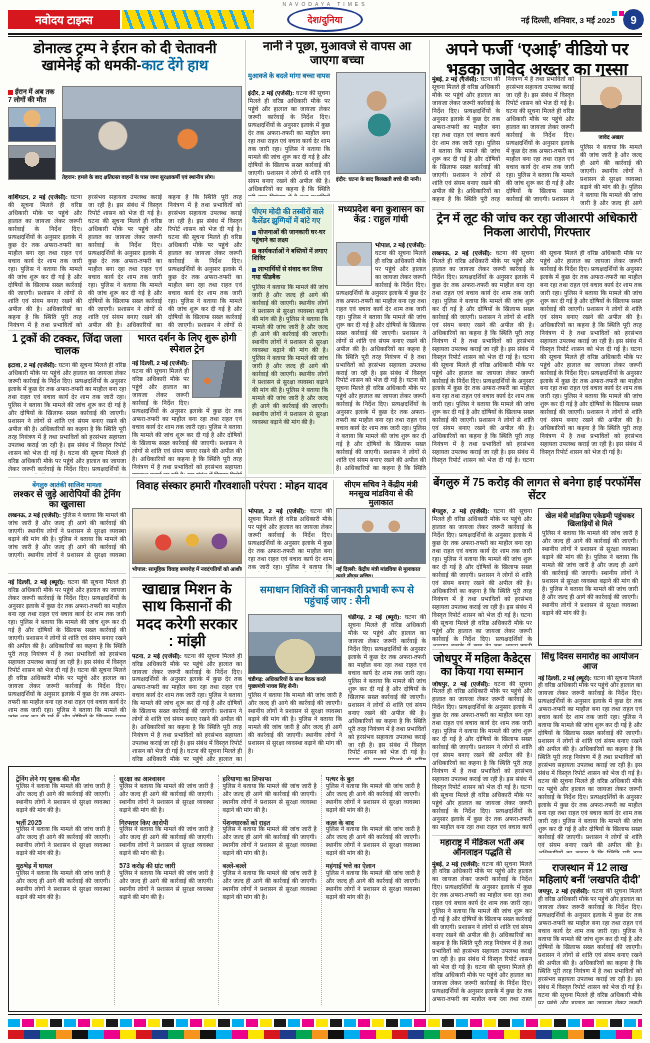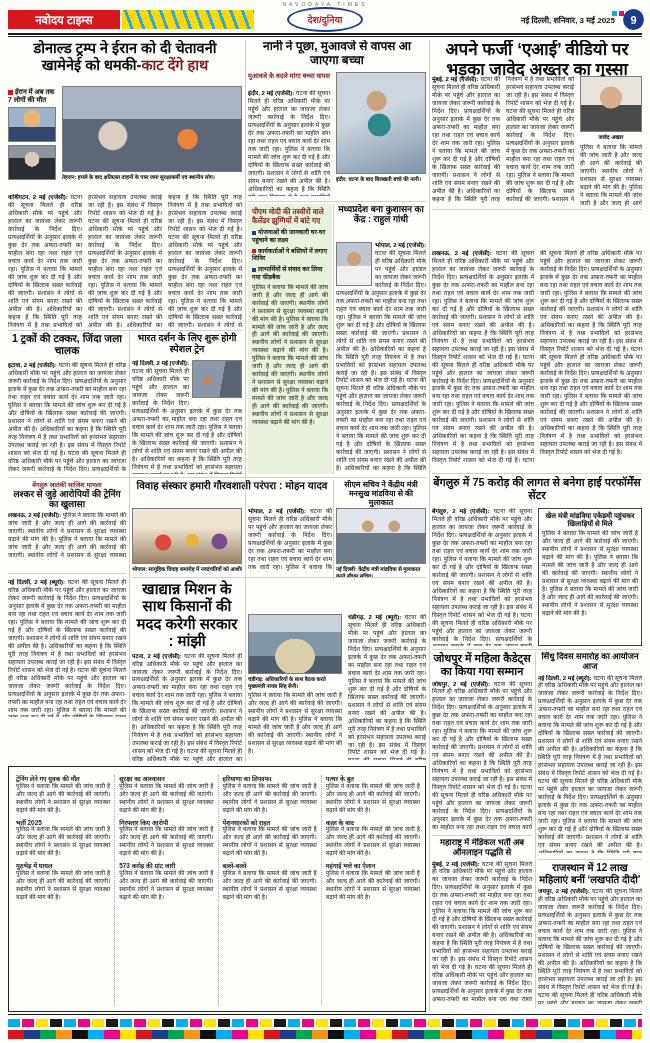--- a/index.html
+++ b/index.html
@@ -3,21 +3,21 @@
 <meta charset="utf-8">
 <style>
   *{margin:0;padding:0;box-sizing:border-box;}
   html,body{background:#e4e4e4;}
   body{font-family:"Liberation Sans","DejaVu Sans",sans-serif;}
   .page{position:relative;width:650px;height:1043px;margin:0 auto;background:#fdfdfa;color:#111;overflow:hidden;}
   .abs{position:absolute;}
   .art{position:absolute;overflow:hidden;}
   .hl{font-weight:700;line-height:1.16;color:#0c0c0c;}
   .ctr{text-align:center;}
-  .red{color:#7f1d1d;}
+  .red{color:#0369a1;}
   .body{font-size:6px;line-height:1.33;text-align:justify;color:#222;overflow:hidden;}
   .dl{font-weight:700;color:#000;}
   .photo{border:1px solid #7d7d7d;}
   .cap{font-size:5.4px;font-weight:700;line-height:1.25;color:#0c0c0c;overflow:hidden;}
   .c2{column-count:2;column-gap:6px;}
   .c3{column-count:3;column-gap:6px;}
   .vr{position:absolute;width:0;border-left:1px solid #cfcfcf;}
   .hrule{position:absolute;height:0;border-top:1px solid #cfcfcf;}
   .sq{display:inline-block;width:5px;height:5px;margin-right:2px;vertical-align:middle;}
   .gbox{background:#e9f2dd;}
@@ -83,20 +83,21 @@
     <div class="hl ctr" style="font-size:17px">अपने फर्जी ‘एआई’ वीडियो पर भड़का जावेद अख्तर का गुस्सा</div>
     <div class="body c2 abs" style="left:0;top:36px;width:142px;height:130px">
       <b class="dl">मुंबई, 2 मई (एजेंसी):</b> <span>घटना की सूचना मिलते ही वरिष्ठ अधिकारी मौके पर पहुंचे और हालात का जायजा लेकर जरूरी कार्रवाई के निर्देश दिए। प्रत्यक्षदर्शियों के अनुसार इलाके में कुछ देर तक अफरा-तफरी का माहौल बना रहा तथा राहत एवं बचाव कार्य देर शाम तक जारी रहा। पुलिस ने बताया कि मामले की जांच शुरू कर दी गई है और दोषियों के खिलाफ सख्त कार्रवाई की जाएगी। प्रशासन ने लोगों से शांति एवं संयम बनाए रखने की अपील की है। अधिकारियों का कहना है कि स्थिति पूरी तरह नियंत्रण में है तथा प्रभावितों को हरसंभव सहायता उपलब्ध कराई जा रही है। इस संबंध में विस्तृत रिपोर्ट शासन को भेज दी गई है। घटना की सूचना मिलते ही वरिष्ठ अधिकारी मौके पर पहुंचे और हालात का जायजा लेकर जरूरी कार्रवाई के निर्देश दिए। प्रत्यक्षदर्शियों के अनुसार इलाके में कुछ देर तक अफरा-तफरी का माहौल बना रहा तथा राहत एवं बचाव कार्य देर शाम तक जारी रहा। पुलिस ने बताया कि मामले की जांच शुरू कर दी गई है और दोषियों के खिलाफ सख्त कार्रवाई की जाएगी। प्रशासन ने लोगों से शांति एवं संयम बनाए रखने की अपील की है। अधिकारियों का कहना है कि स्थिति पूरी तरह नियंत्रण में है तथा प्रभावितों को हरसंभव सहायता उपलब्ध कराई जा रही है। इस संबंध में विस्तृत रिपोर्ट शासन को भेज दी गई है। </span>
     </div>
     <div class="photo abs" style="left:148px;top:36px;width:62px;height:56px;background:radial-gradient(circle at 50% 38%,#d9b08c 24%,transparent 25%),linear-gradient(#e8e3da 52%,#4a4a4a 52%)"></div>
     <div class="cap abs ctr" style="left:148px;top:94px;width:62px;height:8px">जावेद अख्तर</div>
     <div class="body abs" style="left:148px;top:104px;width:62px;height:62px"><span>पुलिस ने बताया कि मामले की जांच जारी है और जल्द ही आगे की कार्रवाई की जाएगी। स्थानीय लोगों ने प्रशासन से सुरक्षा व्यवस्था बढ़ाने की मांग की है। पुलिस ने बताया कि मामले की जांच जारी है और जल्द ही आगे की कार्रवाई की जाएगी। स्थानीय लोगों ने प्रशासन से सुरक्षा व्यवस्था बढ़ाने की मांग की है। </span></div>
   </div>
 
   <div class="art" style="left:432px;top:212px;width:210px;height:258px">
+    <div class="hl ctr" style="font-size:12px">ट्रेन में लूट की जांच कर रहा जीआरपी अधिकारी निकला आरोपी, गिरफ्तार</div>
     <div class="body c2 abs" style="left:0;top:38px;width:210px;height:218px">
       <b class="dl">लखनऊ, 2 मई (एजेंसी):</b> <span>घटना की सूचना मिलते ही वरिष्ठ अधिकारी मौके पर पहुंचे और हालात का जायजा लेकर जरूरी कार्रवाई के निर्देश दिए। प्रत्यक्षदर्शियों के अनुसार इलाके में कुछ देर तक अफरा-तफरी का माहौल बना रहा तथा राहत एवं बचाव कार्य देर शाम तक जारी रहा। पुलिस ने बताया कि मामले की जांच शुरू कर दी गई है और दोषियों के खिलाफ सख्त कार्रवाई की जाएगी। प्रशासन ने लोगों से शांति एवं संयम बनाए रखने की अपील की है। अधिकारियों का कहना है कि स्थिति पूरी तरह नियंत्रण में है तथा प्रभावितों को हरसंभव सहायता उपलब्ध कराई जा रही है। इस संबंध में विस्तृत रिपोर्ट शासन को भेज दी गई है। घटना की सूचना मिलते ही वरिष्ठ अधिकारी मौके पर पहुंचे और हालात का जायजा लेकर जरूरी कार्रवाई के निर्देश दिए। प्रत्यक्षदर्शियों के अनुसार इलाके में कुछ देर तक अफरा-तफरी का माहौल बना रहा तथा राहत एवं बचाव कार्य देर शाम तक जारी रहा। पुलिस ने बताया कि मामले की जांच शुरू कर दी गई है और दोषियों के खिलाफ सख्त कार्रवाई की जाएगी। प्रशासन ने लोगों से शांति एवं संयम बनाए रखने की अपील की है। अधिकारियों का कहना है कि स्थिति पूरी तरह नियंत्रण में है तथा प्रभावितों को हरसंभव सहायता उपलब्ध कराई जा रही है। इस संबंध में विस्तृत रिपोर्ट शासन को भेज दी गई है। घटना की सूचना मिलते ही वरिष्ठ अधिकारी मौके पर पहुंचे और हालात का जायजा लेकर जरूरी कार्रवाई के निर्देश दिए। प्रत्यक्षदर्शियों के अनुसार इलाके में कुछ देर तक अफरा-तफरी का माहौल बना रहा तथा राहत एवं बचाव कार्य देर शाम तक जारी रहा। पुलिस ने बताया कि मामले की जांच शुरू कर दी गई है और दोषियों के खिलाफ सख्त कार्रवाई की जाएगी। प्रशासन ने लोगों से शांति एवं संयम बनाए रखने की अपील की है। अधिकारियों का कहना है कि स्थिति पूरी तरह नियंत्रण में है तथा प्रभावितों को हरसंभव सहायता उपलब्ध कराई जा रही है। इस संबंध में विस्तृत रिपोर्ट शासन को भेज दी गई है। घटना की सूचना मिलते ही वरिष्ठ अधिकारी मौके पर पहुंचे और हालात का जायजा लेकर जरूरी कार्रवाई के निर्देश दिए। प्रत्यक्षदर्शियों के अनुसार इलाके में कुछ देर तक अफरा-तफरी का माहौल बना रहा तथा राहत एवं बचाव कार्य देर शाम तक जारी रहा। पुलिस ने बताया कि मामले की जांच शुरू कर दी गई है और दोषियों के खिलाफ सख्त कार्रवाई की जाएगी। प्रशासन ने लोगों से शांति एवं संयम बनाए रखने की अपील की है। अधिकारियों का कहना है कि स्थिति पूरी तरह नियंत्रण में है तथा प्रभावितों को हरसंभव सहायता उपलब्ध कराई जा रही है। इस संबंध में विस्तृत रिपोर्ट शासन को भेज दी गई है। </span>
     </div>
   </div>
 
   <div class="art" style="left:8px;top:332px;width:118px;height:144px">
     <div class="hl ctr" style="font-size:10.5px">1 ट्रकों की टक्कर, जिंदा जला चालक</div>
     <div class="body abs" style="left:0;top:30px;width:118px;height:112px">
       <b class="dl">इटावा, 2 मई (एजेंसी):</b> <span>घटना की सूचना मिलते ही वरिष्ठ अधिकारी मौके पर पहुंचे और हालात का जायजा लेकर जरूरी कार्रवाई के निर्देश दिए। प्रत्यक्षदर्शियों के अनुसार इलाके में कुछ देर तक अफरा-तफरी का माहौल बना रहा तथा राहत एवं बचाव कार्य देर शाम तक जारी रहा। पुलिस ने बताया कि मामले की जांच शुरू कर दी गई है और दोषियों के खिलाफ सख्त कार्रवाई की जाएगी। प्रशासन ने लोगों से शांति एवं संयम बनाए रखने की अपील की है। अधिकारियों का कहना है कि स्थिति पूरी तरह नियंत्रण में है तथा प्रभावितों को हरसंभव सहायता उपलब्ध कराई जा रही है। इस संबंध में विस्तृत रिपोर्ट शासन को भेज दी गई है। घटना की सूचना मिलते ही वरिष्ठ अधिकारी मौके पर पहुंचे और हालात का जायजा लेकर जरूरी कार्रवाई के निर्देश दिए। प्रत्यक्षदर्शियों के अनुसार इलाके में कुछ देर तक अफरा-तफरी का माहौल बना रहा तथा राहत एवं बचाव कार्य देर शाम तक जारी रहा। पुलिस ने बताया कि मामले की जांच शुरू कर दी गई है और दोषियों के खिलाफ सख्त कार्रवाई की जाएगी। प्रशासन ने लोगों से शांति एवं संयम बनाए रखने की अपील की है। अधिकारियों का कहना है कि स्थिति पूरी तरह नियंत्रण में है तथा प्रभावितों को हरसंभव सहायता उपलब्ध कराई जा रही है। इस संबंध में विस्तृत रिपोर्ट शासन को भेज दी गई है। </span>
     </div>
@@ -161,20 +162,21 @@
   </div>
 
   <div class="art" style="left:132px;top:580px;width:110px;height:184px">
     <div class="hl ctr" style="font-size:15px">खाद्यान्न मिशन के साथ किसानों की मदद करेगी सरकार : मांझी</div>
     <div class="body" style="margin-top:3px;height:140px">
       <b class="dl">पटना, 2 मई (एजेंसी):</b> <span>घटना की सूचना मिलते ही वरिष्ठ अधिकारी मौके पर पहुंचे और हालात का जायजा लेकर जरूरी कार्रवाई के निर्देश दिए। प्रत्यक्षदर्शियों के अनुसार इलाके में कुछ देर तक अफरा-तफरी का माहौल बना रहा तथा राहत एवं बचाव कार्य देर शाम तक जारी रहा। पुलिस ने बताया कि मामले की जांच शुरू कर दी गई है और दोषियों के खिलाफ सख्त कार्रवाई की जाएगी। प्रशासन ने लोगों से शांति एवं संयम बनाए रखने की अपील की है। अधिकारियों का कहना है कि स्थिति पूरी तरह नियंत्रण में है तथा प्रभावितों को हरसंभव सहायता उपलब्ध कराई जा रही है। इस संबंध में विस्तृत रिपोर्ट शासन को भेज दी गई है। घटना की सूचना मिलते ही वरिष्ठ अधिकारी मौके पर पहुंचे और हालात का जायजा लेकर जरूरी कार्रवाई के निर्देश दिए। प्रत्यक्षदर्शियों के अनुसार इलाके में कुछ देर तक अफरा-तफरी का माहौल बना रहा तथा राहत एवं बचाव कार्य देर शाम तक जारी रहा। पुलिस ने बताया कि मामले की जांच शुरू कर दी गई है और दोषियों के खिलाफ सख्त कार्रवाई की जाएगी। प्रशासन ने लोगों से शांति एवं संयम बनाए रखने की अपील की है। अधिकारियों का कहना है कि स्थिति पूरी तरह नियंत्रण में है तथा प्रभावितों को हरसंभव सहायता उपलब्ध कराई जा रही है। इस संबंध में विस्तृत रिपोर्ट शासन को भेज दी गई है। </span>
     </div>
   </div>
 
   <div class="art" style="left:248px;top:584px;width:178px;height:178px">
+    <div class="hl red ctr" style="font-size:9.8px">समाधान शिविरों की जानकारी प्रभावी रूप से पहुंचाई जाए : सैनी</div>
     <div class="photo abs" style="left:0;top:30px;width:94px;height:60px;background:radial-gradient(ellipse at 50% 72%,#d9cfa8 30%,transparent 31%),linear-gradient(#c8d2da 30%,#8296a8 30% 70%,#4f5f6e 70%)"></div>
     <div class="cap abs" style="left:0;top:92px;width:94px;height:14px">चंडीगढ़: अधिकारियों के साथ बैठक करते मुख्यमंत्री नायब सिंह सैनी।</div>
     <div class="body abs" style="left:0;top:108px;width:94px;height:68px"><span>पुलिस ने बताया कि मामले की जांच जारी है और जल्द ही आगे की कार्रवाई की जाएगी। स्थानीय लोगों ने प्रशासन से सुरक्षा व्यवस्था बढ़ाने की मांग की है। पुलिस ने बताया कि मामले की जांच जारी है और जल्द ही आगे की कार्रवाई की जाएगी। स्थानीय लोगों ने प्रशासन से सुरक्षा व्यवस्था बढ़ाने की मांग की है। </span></div>
     <div class="body abs" style="left:100px;top:30px;width:78px;height:146px">
       <b class="dl">चंडीगढ़, 2 मई (ब्यूरो):</b> <span>घटना की सूचना मिलते ही वरिष्ठ अधिकारी मौके पर पहुंचे और हालात का जायजा लेकर जरूरी कार्रवाई के निर्देश दिए। प्रत्यक्षदर्शियों के अनुसार इलाके में कुछ देर तक अफरा-तफरी का माहौल बना रहा तथा राहत एवं बचाव कार्य देर शाम तक जारी रहा। पुलिस ने बताया कि मामले की जांच शुरू कर दी गई है और दोषियों के खिलाफ सख्त कार्रवाई की जाएगी। प्रशासन ने लोगों से शांति एवं संयम बनाए रखने की अपील की है। अधिकारियों का कहना है कि स्थिति पूरी तरह नियंत्रण में है तथा प्रभावितों को हरसंभव सहायता उपलब्ध कराई जा रही है। इस संबंध में विस्तृत रिपोर्ट शासन को भेज दी गई है। घटना की सूचना मिलते ही वरिष्ठ अधिकारी मौके पर पहुंचे और हालात का जायजा लेकर जरूरी कार्रवाई के निर्देश दिए। प्रत्यक्षदर्शियों के अनुसार इलाके में कुछ देर तक अफरा-तफरी का माहौल बना रहा तथा राहत एवं बचाव कार्य देर शाम तक जारी रहा। पुलिस ने बताया कि मामले की जांच शुरू कर दी गई है और दोषियों के खिलाफ सख्त कार्रवाई की जाएगी। प्रशासन ने लोगों से शांति एवं संयम बनाए रखने की अपील की है। अधिकारियों का कहना है कि स्थिति पूरी तरह नियंत्रण में है तथा प्रभावितों को हरसंभव सहायता उपलब्ध कराई जा रही है। इस संबंध में विस्तृत रिपोर्ट शासन को भेज दी गई है। </span>
     </div>
   </div>
 
   <div class="art" style="left:336px;top:480px;width:90px;height:100px">
     <div class="hl ctr" style="font-size:7.8px">सीएम सचिव ने केंद्रीय मंत्री मनसुख मांडविया से की मुलाकात</div>

